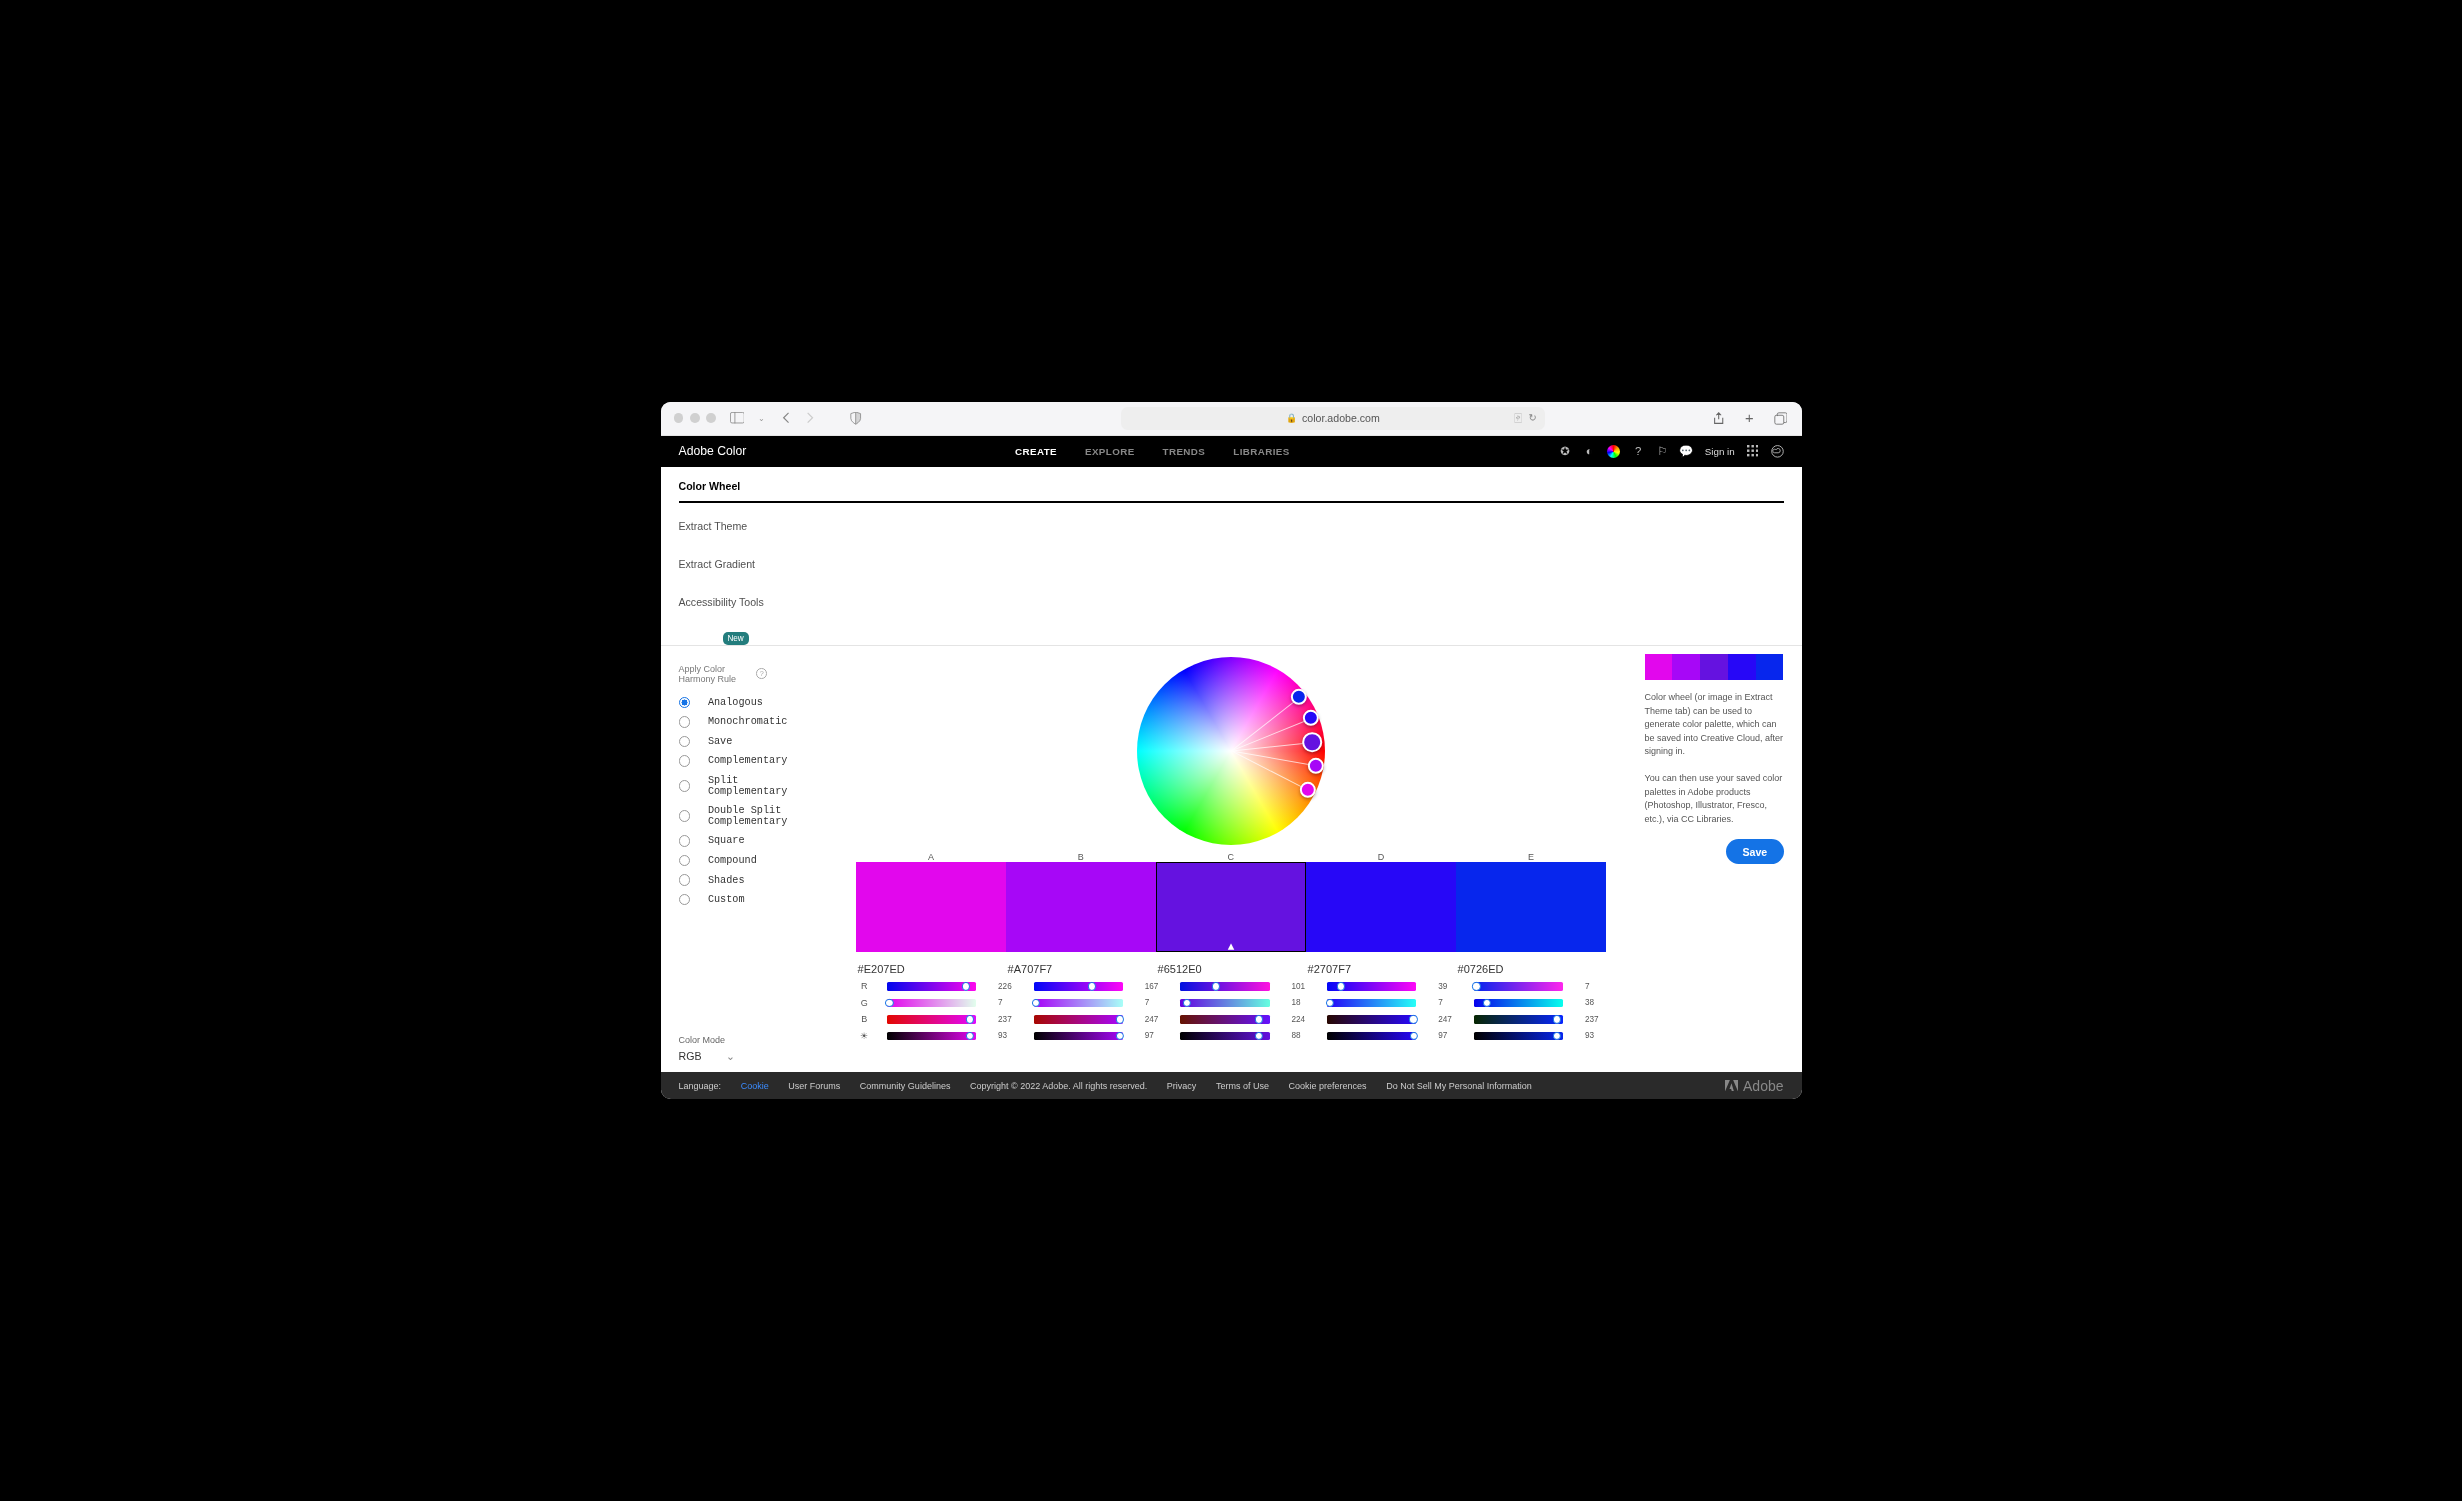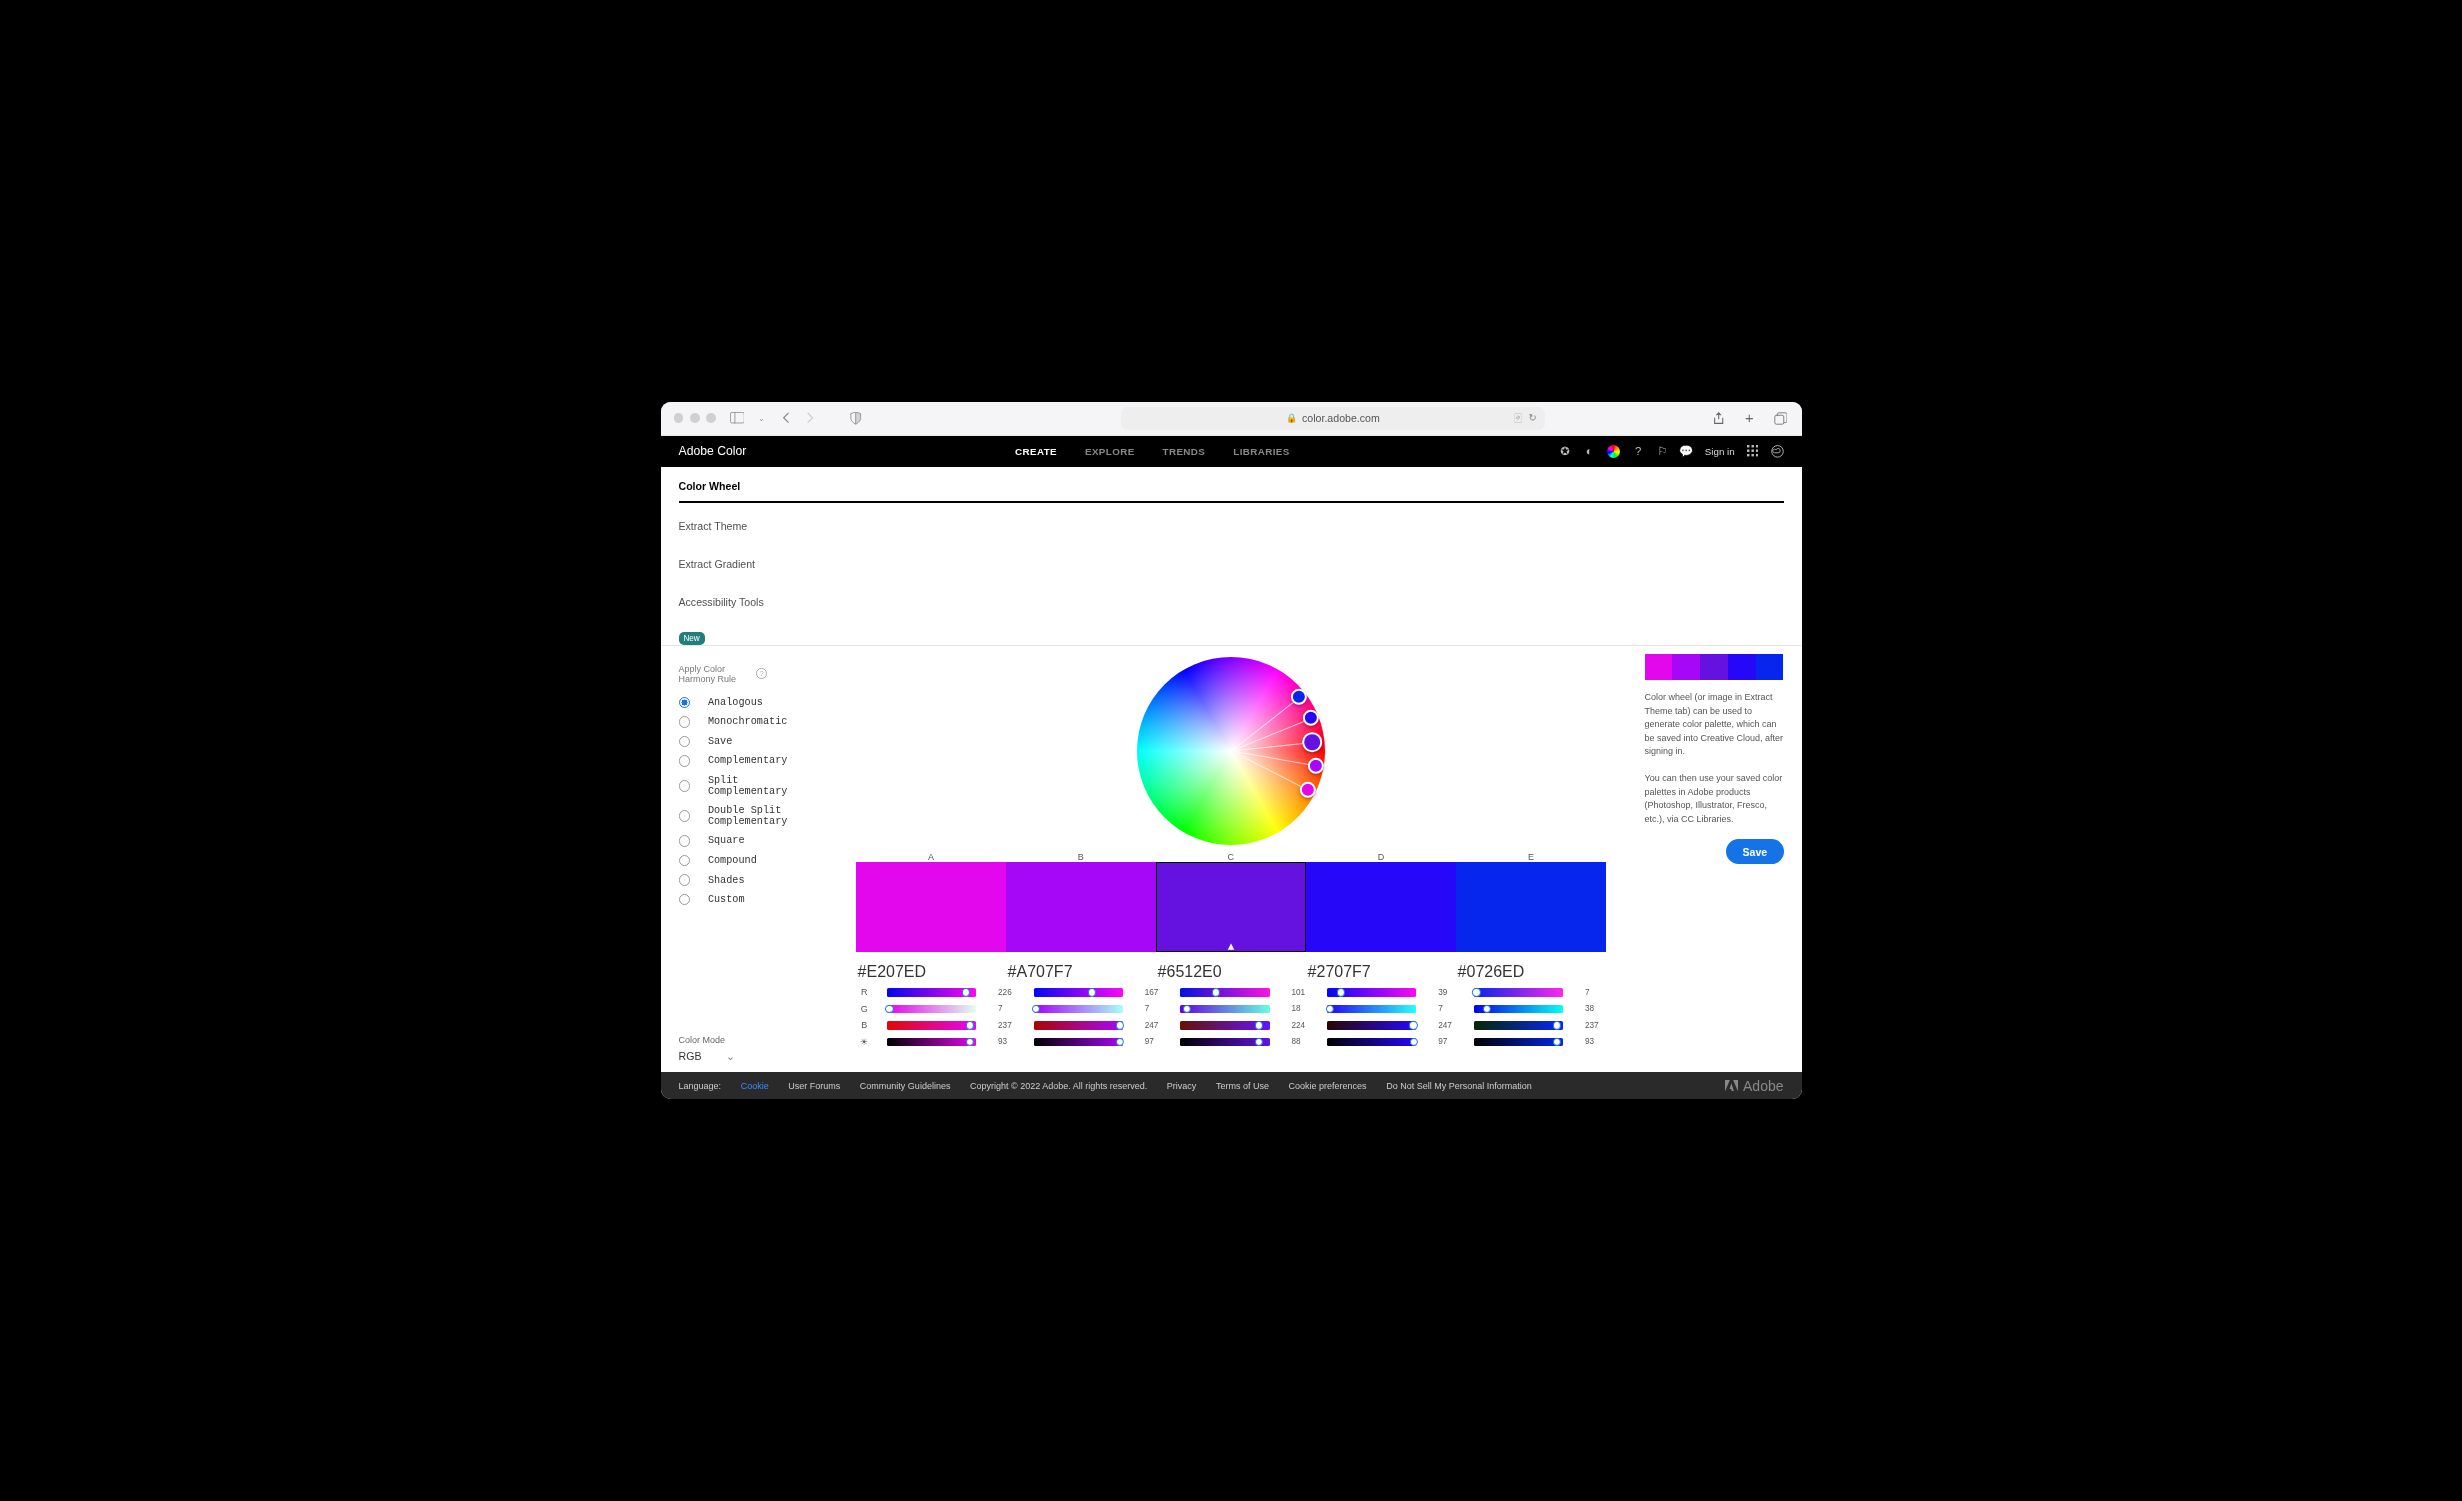--- a/index.html
+++ b/index.html
@@ -19,21 +19,21 @@
 .app-nav { display:flex; gap:28px; margin:0 auto; font-size:9.8px; font-weight:600; letter-spacing:0.4px; }
 .app-nav span { color:#888; cursor:pointer; }
 .app-nav span.active { color:#fff; }
 .app-icons { display:flex; gap:11.4px; align-items:center; font-size:11.4px; color:#bbb; }
 .app-icons .ci { width:13px; height:13px; display:flex; align-items:center; justify-content:center; cursor:pointer; }
 .wheel-ico { width:13px; height:13px; border-radius:50%; background:conic-gradient(red,orange,yellow,lime,cyan,blue,magenta,red); }
 
 .subnav { display:flex; gap:16.3px; padding:13px 18px 0; font-size:10.6px; color:#505050; border-bottom:0.8px solid #e4e4e4; margin-bottom:3.3px;flex-direction:column; }
 .subnav .tab { padding-bottom:9.8px; cursor:pointer; }
 .subnav .tab.active { color:#000; font-weight:600; border-bottom:2.4px solid #000; }
-.badge { background:#237d7d; color:#fff; font-size:8.2px; padding:1.6px 4.9px; border-radius:5px; align-self:flex-start; margin-top:-1.6px;}
+.badge { background:#237d7d; color:#fff; font-size:8.2px; padding:1.6px 4.9px; border-radius:5px; align-self:flex-start; margin-top:-1.6px;margin-left:44px;}
 
 .content { display:flex; padding:4.9px 18px 9.8px; gap:24.5px; }
 .left { width:139px; font-size:10.6px; color:#333; }
 .harmony-lbl { font-size:9px; color:#777; margin:9.8px 0 13px; display:flex; align-items:center; gap:4.9px; }
 .harmony-lbl .info { width:10.6px; height:10.6px; border:0.8px solid #aaa; border-radius:50%; font-size:7.3px; display:flex; align-items:center; justify-content:center; color:#aaa; }
 .radio-list { display:flex; flex-direction:column; gap:8.2px; }
 .radio-item { display:flex; gap:18px; align-items:center; cursor:pointer; font-size:10.2px;font-family:Liberation Mono, monospace; }
 .radio { width:11.4px; height:11.4px; border:1.6px solid #999; border-radius:50%; flex-shrink:0; }
 .radio.sel { border-color:#1473e6; background:radial-gradient(#1473e6 45%, #fff 50%); }
 .color-mode-lbl { font-size:9px; color:#666; margin-top:130px; }
@@ -49,21 +49,21 @@
 .wheel-dot { position:absolute; width:16.3px; height:16.3px; border:2.4px solid #fff; border-radius:50%; transform:translate(-50%,-50%); box-shadow:0 1.6px 3.3px rgba(0,0,0,.3); }
 
 .labels { display:flex; width:750px; justify-content:space-around; font-size:9px; color:#555; margin-top:1.6px; }
 .swatches { display:flex; width:750px; height:90px; }
 .swatch { flex:1; position:relative; }
 .swatch.sel { outline:1.6px solid #000; outline-offset:-1.6px; z-index:2; }
 .swatch.sel::after { content:'▴'; position:absolute; bottom:-1.6px; left:50%; transform:translateX(-50%); color:#fff; font-size:13px; }
 
 .sliders { width:750px; margin-top:11.4px; display:flex; flex-direction:column; gap:6.5px; }
 .hex-row { display:flex; }
-.hex-row > div { flex:1; font-size:16px; color:#333; padding-left:1.6px; }
+.hex-row > div { flex:1; font-size:11px; color:#333; padding-left:1.6px; }
 .slider-grid { display:grid; grid-template-columns: 16.3px repeat(5, 1fr); gap:6.5px 14.7px; align-items:center; }
 .row-lbl { font-size:9px; color:#555; text-align:center; }
 .sl { display:flex; align-items:center; gap:22px; }
 .track { flex:1; height:8.2px; border-radius:1.6px; position:relative; }
 .thumb { position:absolute; top:50%; width:8.2px; height:8.2px; background:#fff; border:1.6px solid #1473e6; border-radius:50%; transform:translate(-50%,-50%); }
 .val { width:21px; font-size:8.2px; color:#555; text-align:left; }
 
 .right { width:139px; font-size:9px; color:#555; line-height:1.5; }
 .preview { display:flex; height:26px; margin-bottom:11.4px; }
 .preview > div { flex:1; }

